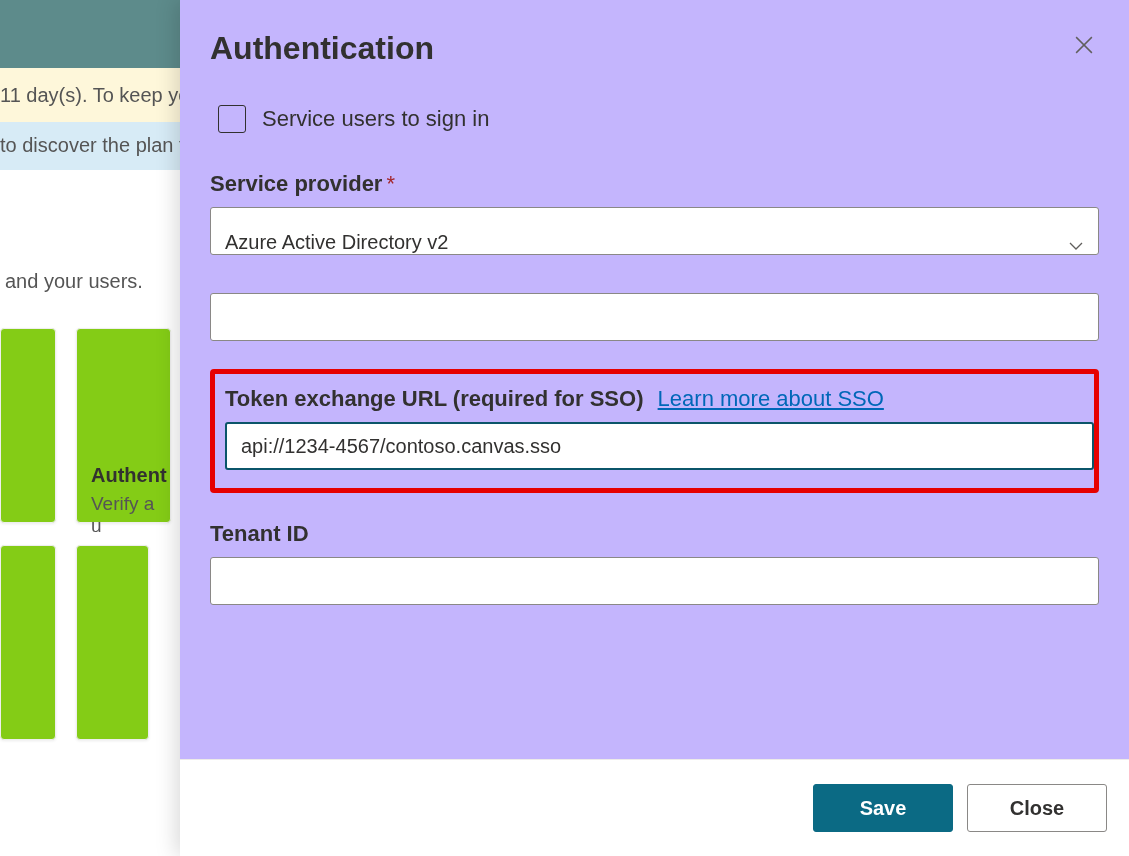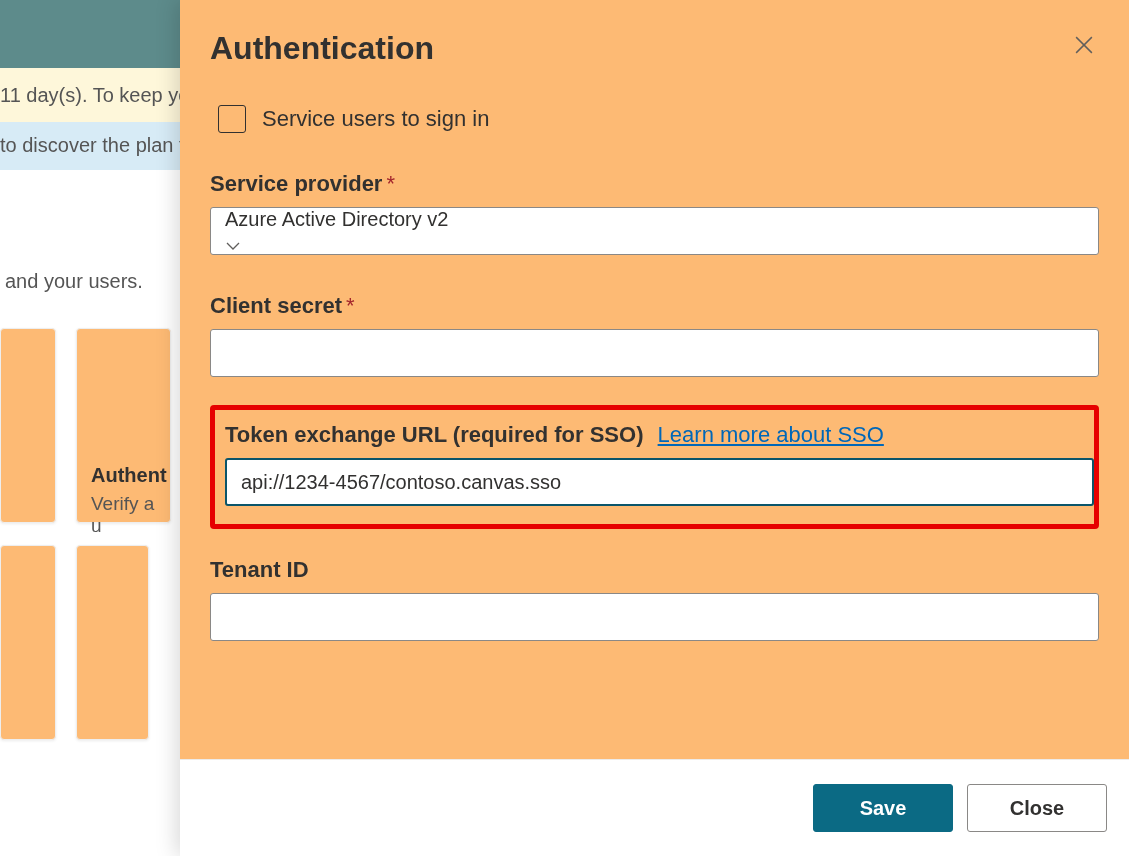--- a/index.html
+++ b/index.html
@@ -11,32 +11,32 @@
   overflow: hidden;
   position: relative;
   color: #323130;
 }
 .bg { position: absolute; inset: 0; }
 .teal-band { background: #5d8b8b; height: 68px; width: 180px; }
 .yellow-band { background: #fef7da; height: 54px; width: 180px; padding: 16px 0 0 0; color: #555; font-size: 20px; overflow: hidden; white-space: nowrap; }
 .blue-band { background: #d7ebf6; height: 48px; width: 180px; padding: 12px 0 0 0; color: #555; font-size: 20px; overflow: hidden; white-space: nowrap; }
 .bg-text { font-size: 20px; color: #555; padding-left: 5px; margin-top: 100px; }
 .card-row { display: flex; gap: 20px; margin-top: 35px; }
-.card { border: 1px solid #eee; border-radius: 4px; box-shadow: 0 1px 3px rgba(0,0,0,0.08); padding: 20px 14px; width: 56px; height: 195px; background: #fdba74; }
+.card { border: 1px solid #eee; border-radius: 4px; box-shadow: 0 1px 3px rgba(0,0,0,0.08); padding: 20px 14px; width: 56px; height: 195px; background: #84cc16; }
 .card.b { width: 95px; height: 195px; }
 .card2-row { display: flex; gap: 20px; margin-top: 22px; }
 .card.c { width: 56px; height: 195px; }
 .card.d { width: 73px; height: 195px; }
 .auth-card-title { font-weight: 600; color: #323130; font-size: 20px; margin-top: 115px; }
 .auth-card-sub { color: #555; font-size: 19px; margin-top: 6px; }
 
 .panel {
   position: absolute;
   left: 180px; top: 0; right: 0; bottom: 0;
-  background: #fdba74;
+  background: #c4b5fd;
   box-shadow: -4px 0 20px rgba(0,0,0,0.15);
   display: flex;
   flex-direction: column;
 }
 .panel-scroll { flex: 1; overflow: hidden; padding: 30px 30px 0 30px; }
 .panel-header { display: flex; justify-content: space-between; align-items: flex-start; }
 .panel-title { font-size: 32px; font-weight: 600; color: #323130; }
 .close-x { cursor: pointer; color: #605e5c; font-size: 18px; padding: 6px; line-height: 1; }
 .close-x svg { width: 18px; height: 18px; display: block; }
 
@@ -59,23 +59,22 @@
   height: 48px;
   border: 1px solid #8a8886;
   border-radius: 3px;
   font-size: 20px;
   padding: 0 14px;
   color: #323130;
   background: #fff;
   font-family: inherit;
 }
 .select {
-  display: flex; align-items: flex-start; justify-content: space-between;
+  display: flex; align-items: flex-end; justify-content: space-between;
   cursor: pointer;
-  flex-direction: column;
 }
 .chevron { color: #605e5c; }
 .chevron svg { width: 16px; height: 16px; display: block; }
 
 .token-highlight {
   border: 5px solid #e60000;
   border-radius: 4px;
   padding: 12px 0 18px 10px;
   margin-top: 28px;
 }
@@ -151,23 +150,20 @@
         <span class="chevron">
           <svg viewBox="0 0 16 16" fill="none" stroke="currentColor" stroke-width="1.3">
               <polyline points="2,5 8,11 14,5"></polyline>
             </svg>
         </span>
       </div>
     </div>
 
 
     <div class="field">
-      <label class="field-label">
-        <span>Client secret</span><span class="req">*</span>
-      </label>
       <input class="input" value="" style="">
     </div>
 
     <div class="token-highlight">
       <label class="field-label">
         <span>Token exchange URL (required for SSO)</span>
         <a class="learn-link">Learn more about SSO</a>
       </label>
       <input class="input" value="api://1234-4567/contoso.canvas.sso" style="">
     </div>

